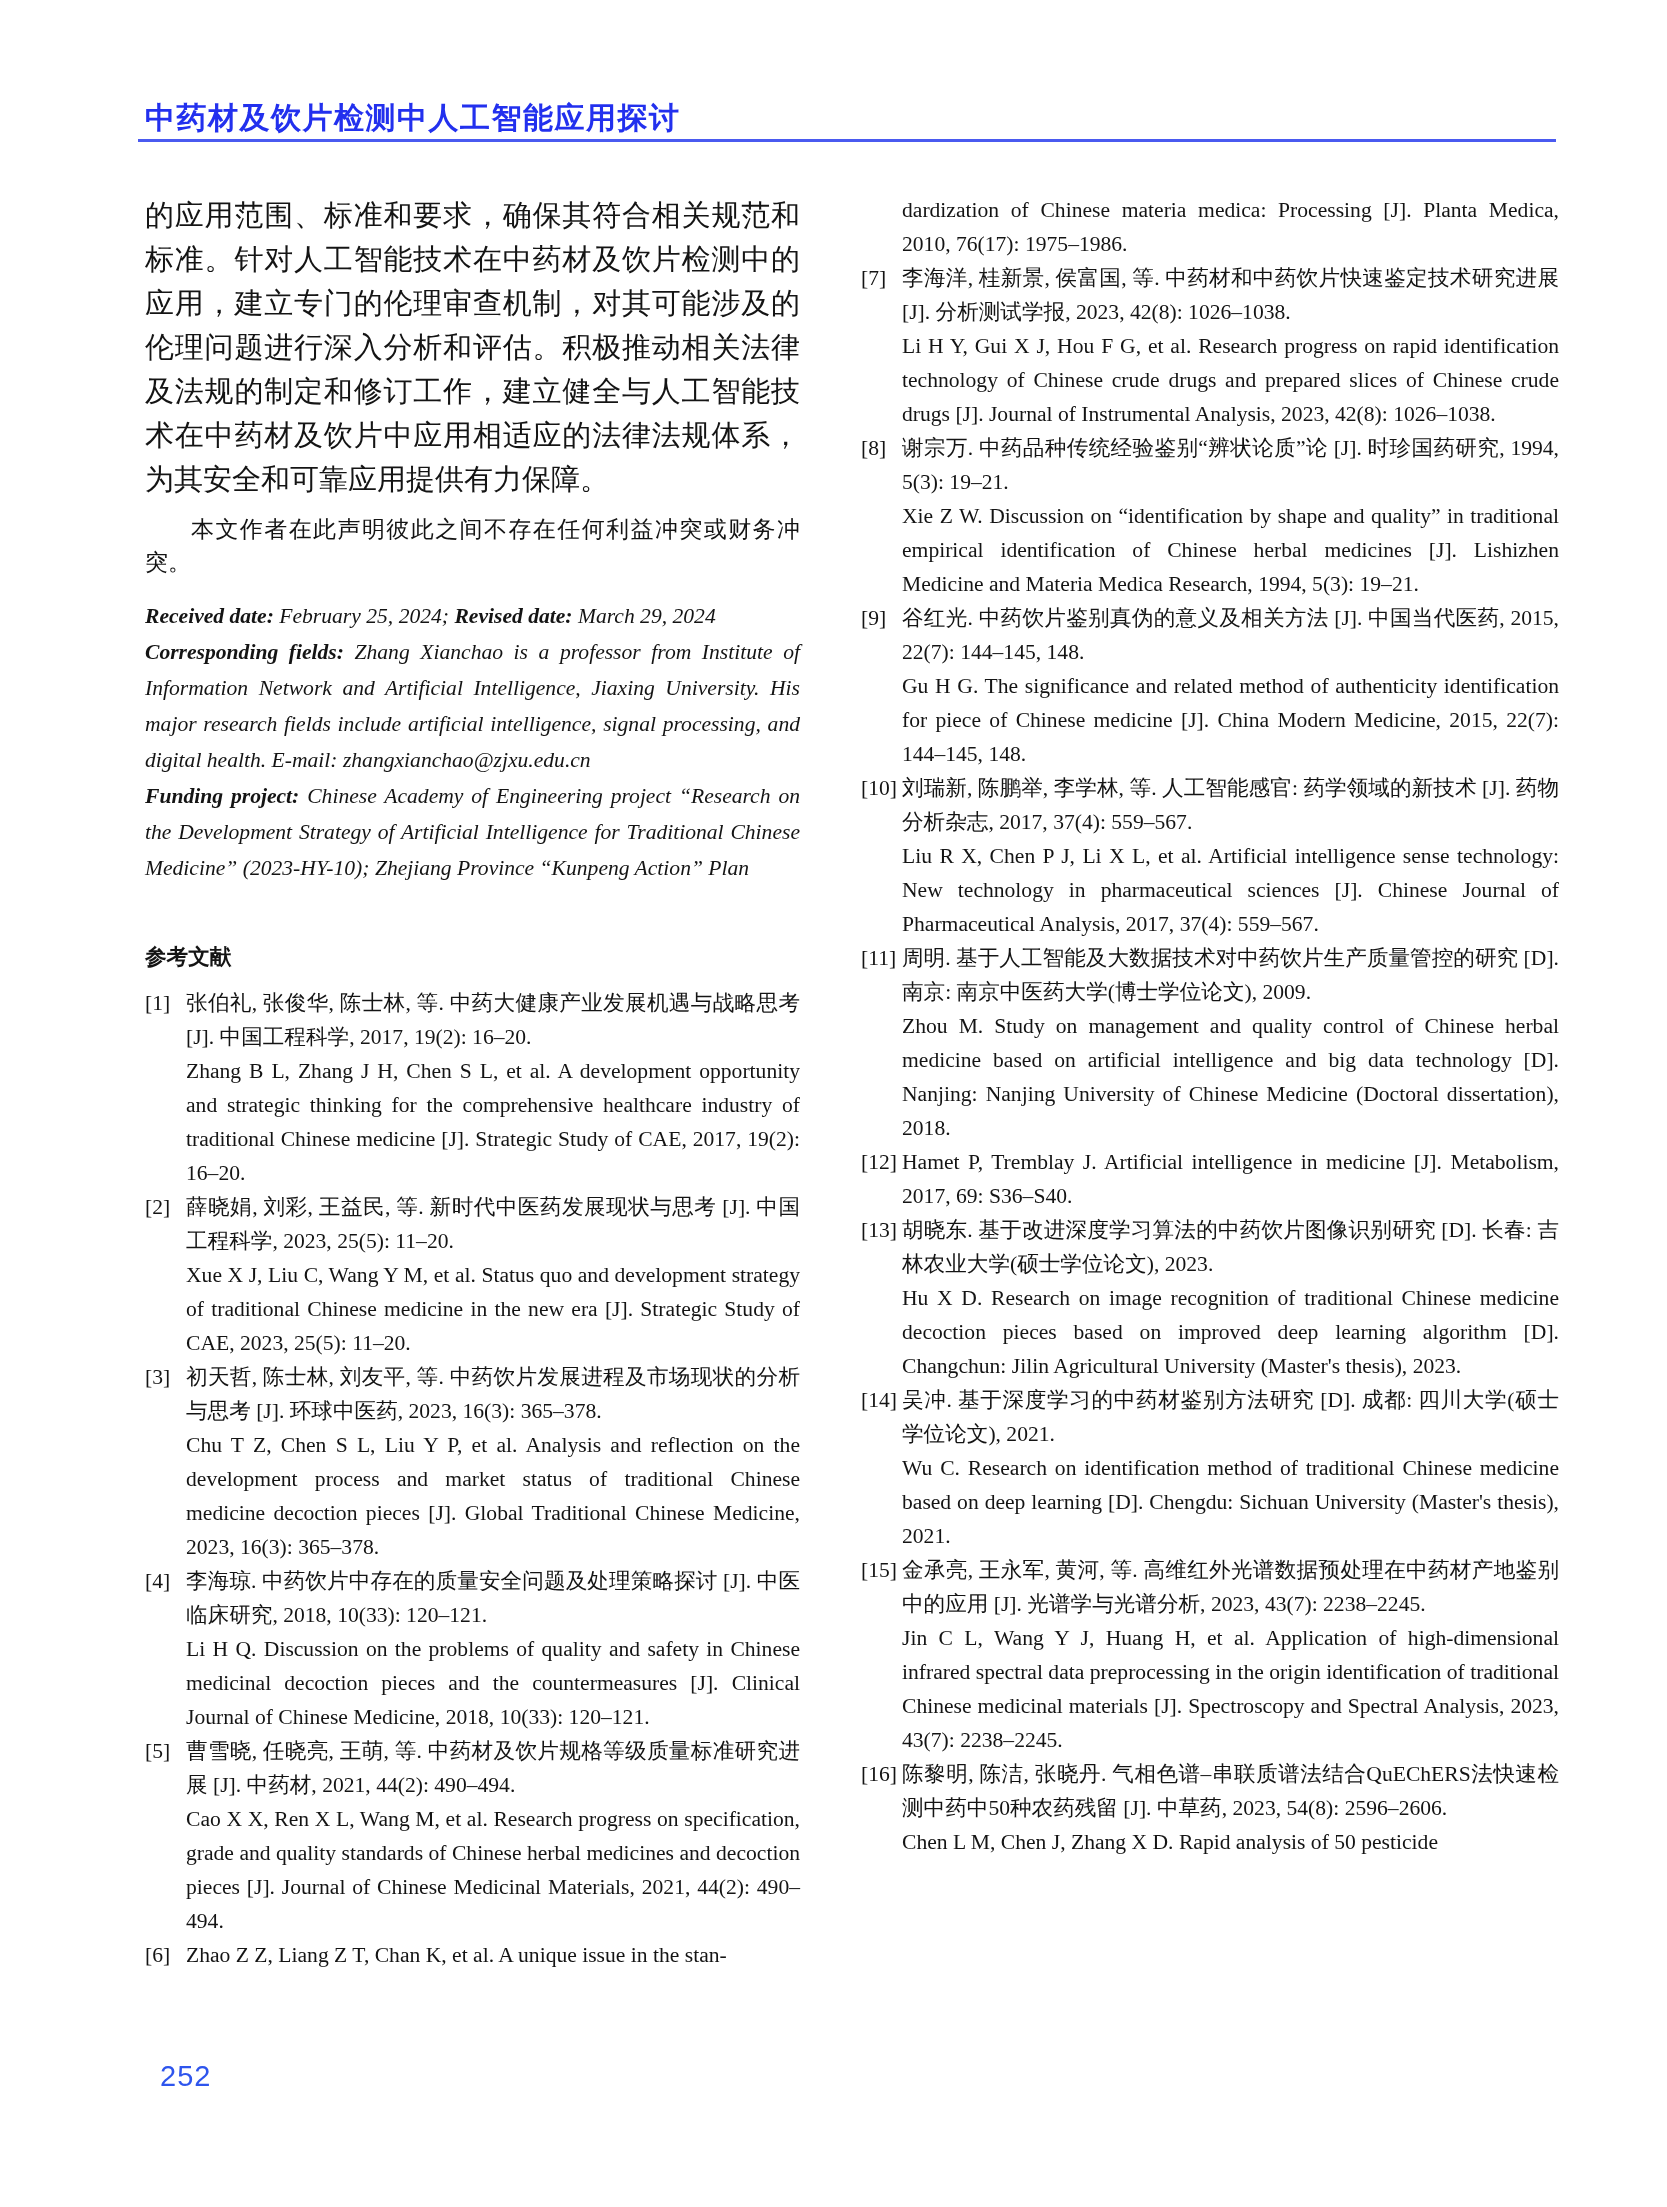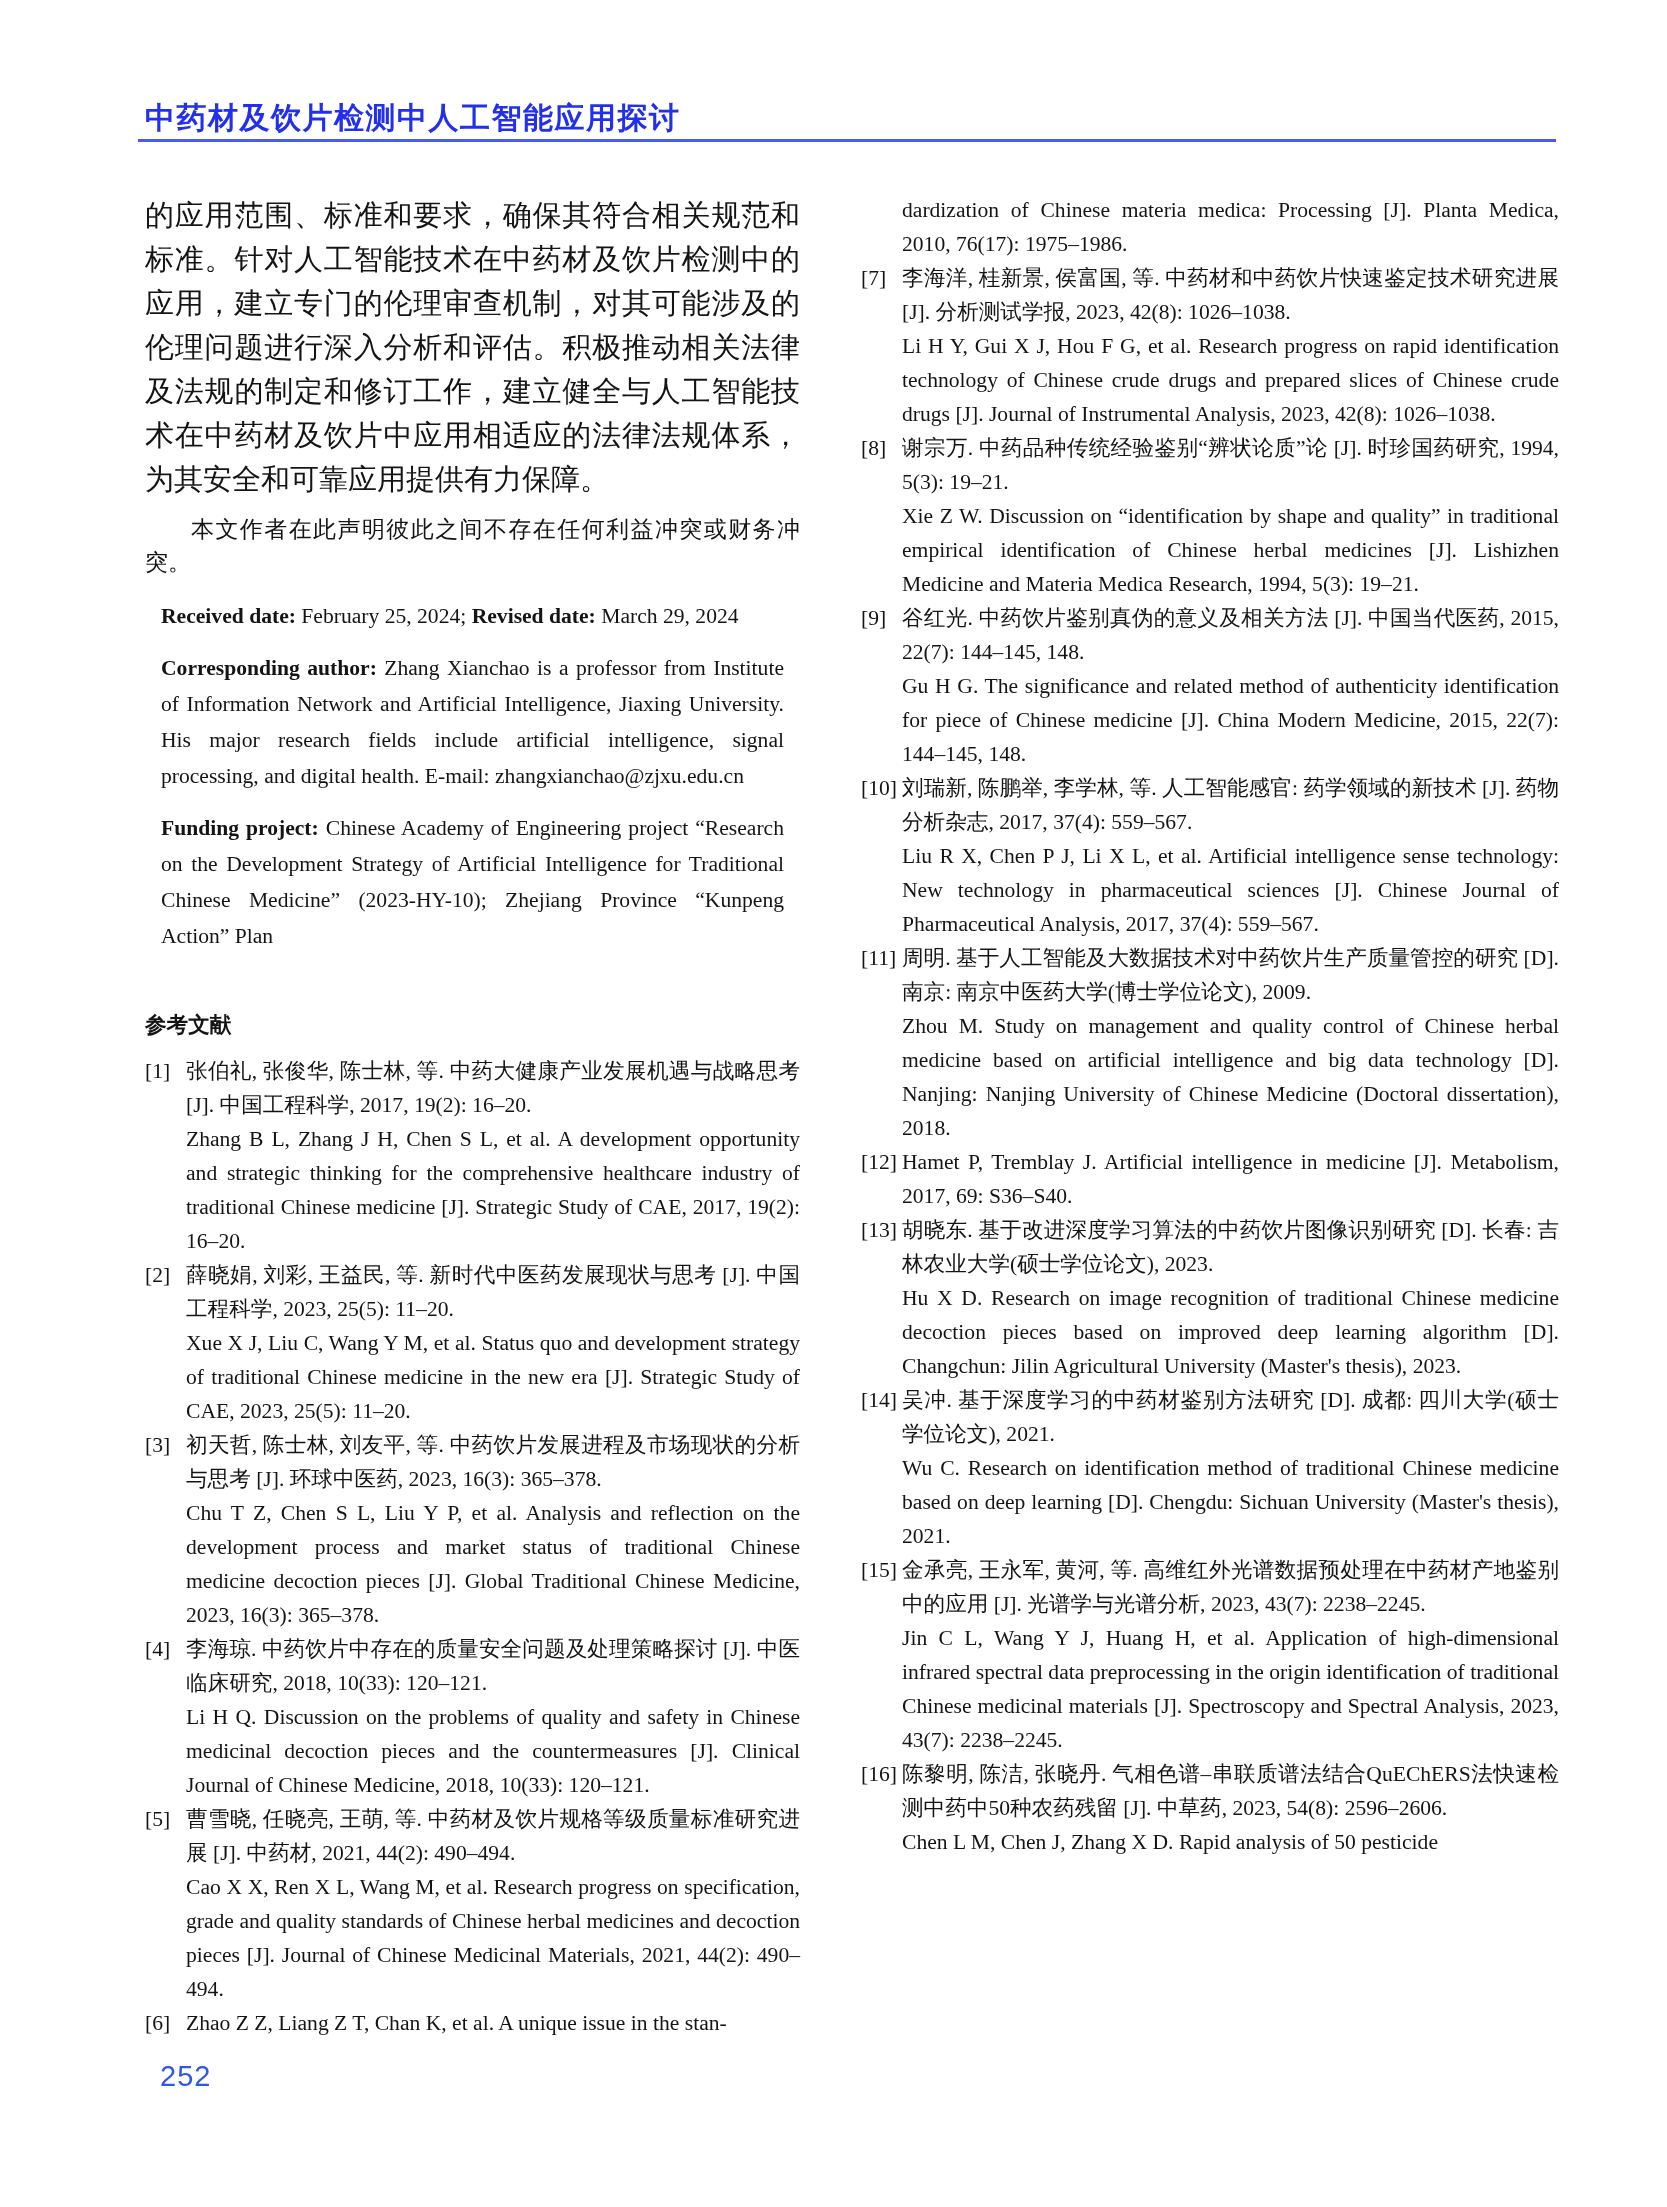--- a/index.html
+++ b/index.html
@@ -33,22 +33,23 @@
   .zh-heading{
     margin:2px 0 0 0;
     font-size:21.6px;line-height:33px;font-weight:bold;
   }
   .coi-text{
     margin:5.9px 0 19.6px 0;
     font-size:23px;line-height:33px;text-indent:2em;
     text-align:justify;
   }
   .meta p{
-    margin:16px;font-size:21.6px;line-height:36px;
+    margin:0;font-size:21.6px;line-height:36px;
     text-align:justify;
+    font-style:italic;
   }
   .refs-heading{margin-top:55px;margin-bottom:11.8px;}
   .ref{
     position:relative;
     padding-left:41px;
   }
   .ref p{
     margin:0;font-size:21.6px;line-height:34px;
     text-align:justify;
   }
@@ -72,21 +73,21 @@
   <div class="header-rule"></div>
 
   <div class="col col-left">
 
     <p class="intro">的应用范围、标准和要求，确保其符合相关规范和标准。针对人工智能技术在中药材及饮片检测中的应用，建立专门的伦理审查机制，对其可能涉及的伦理问题进行深入分析和评估。积极推动相关法律及法规的制定和修订工作，建立健全与人工智能技术在中药材及饮片中应用相适应的法律法规体系，为其安全和可靠应用提供有力保障。</p>
 
     <p class="coi-text">本文作者在此声明彼此之间不存在任何利益冲突或财务冲突。</p>
 
     <div class="meta">
       <p><b>Received date:</b><span> February 25, 2024; </span><b>Revised date:</b><span> March 29, 2024</span></p>
-      <p><b>Corresponding author:</b><span> Zhang Xianchao is a professor from Institute of Information Network and Artificial Intelligence, Jiaxing University. His major research fields include artificial intelligence, signal processing, and digital health.  E-mail: zhangxianchao@zjxu.edu.cn</span></p>
+      <p><b>Corresponding fields:</b><span> Zhang Xianchao is a professor from Institute of Information Network and Artificial Intelligence, Jiaxing University. His major research fields include artificial intelligence, signal processing, and digital health.  E-mail: zhangxianchao@zjxu.edu.cn</span></p>
       <p><b>Funding project:</b><span> Chinese Academy of Engineering project “Research on the Development Strategy of Artificial Intelligence for Traditional Chinese Medicine” (2023-HY-10); Zhejiang Province “Kunpeng Action” Plan</span></p>
     </div>
 
     <h2 class="zh-heading refs-heading">参考文献</h2>
 
     <div class="refs">
       <div class="ref">
         <span class="ref-num">[1]</span>
         <p>张伯礼, 张俊华, 陈士林, 等. 中药大健康产业发展机遇与战略思考 [J]. 中国工程科学, 2017, 19(2): 16–20.</p>
         <p>Zhang B L, Zhang J H, Chen S L, et al. A development opportunity and strategic thinking for the comprehensive healthcare industry of traditional Chinese medicine [J]. Strategic Study of CAE, 2017, 19(2): 16–20.</p>

